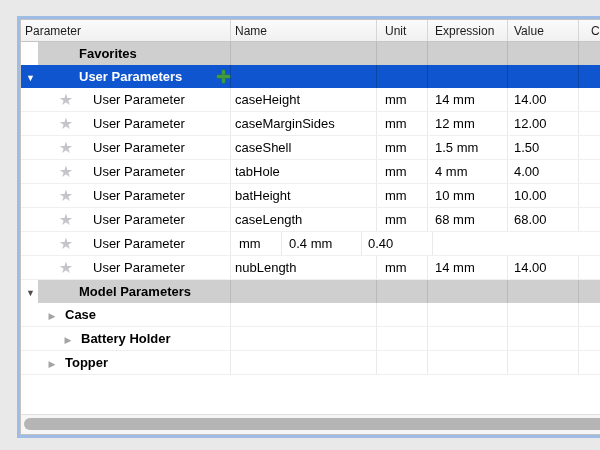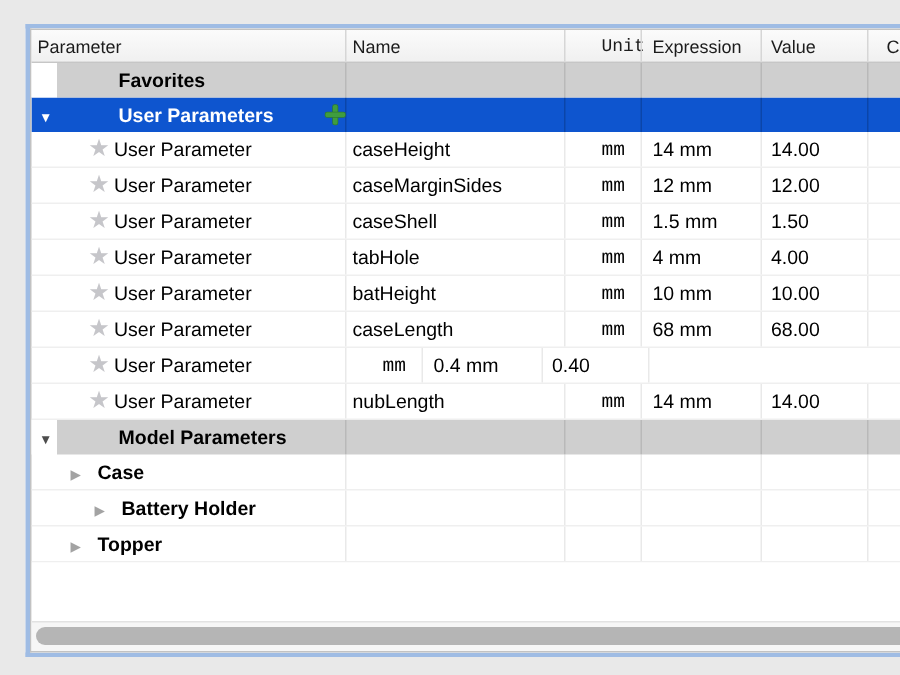--- a/index.html
+++ b/index.html
@@ -33,42 +33,42 @@
     border-bottom:1px solid #c6c6c6;
     font-size:12px;color:#1c1c1c;
     align-items:center;
   }
   .hcell{box-sizing:border-box;height:100%;display:flex;align-items:center;}
   .hcell + .hcell{border-left:1px solid #d6d6d6;}
 
   
   .c0{width:209px;flex:0 0 209px;padding-left:4px;}
   .c1{width:146px;flex:0 0 146px;padding-left:4px;}
-  .c2{width:51px;flex:0 0 51px;padding-left:24px;font-family:Liberation Mono, monospace;}
+  .c2{width:51px;flex:0 0 51px;padding-left:8px;}
   .c3{width:80px;flex:0 0 80px;padding-left:7px;}
   .c4{width:71px;flex:0 0 71px;padding-left:6px;}
   .c5{flex:1 1 auto;padding-left:12px;}
   .cell{box-sizing:border-box;height:100%;display:flex;align-items:center;overflow:hidden;white-space:nowrap;}
 
   
   #rows{flex:0 0 auto;}
   .row{display:flex;height:23px;font-size:13px;color:#000;align-items:stretch;}
 
   .row.data .cell + .cell{border-left:1px solid #e9e9e9;}
   .row.data{border-bottom:1px solid #efefef;}
   .row.sub .cell + .cell{border-left:1px solid #e9e9e9;}
-  .row.sub{border-bottom:1px solid #efefef;}
+  .row.sub{border-bottom:1px solid #efefef;text-align:center;}
 
   .star{
     flex:0 0 auto;width:20px;margin-left:31px;
     display:flex;align-items:center;justify-content:center;
     color:#c6c6ca;font-size:16px;line-height:1;
   }
   .star::before{content:"★";}
-  .dlabel{text-align:right;}
+  .dlabel{margin-left:17px;text-align:right;}
 
   
   .row.group{background:#fff;}
   .row.group .lcell{
     flex:0 0 17px;width:17px;display:flex;align-items:center;justify-content:flex-end;
     background:#fff;
   }
   .row.group .band{
     flex:1 1 auto;background:#cfcfcf;display:flex;align-items:center;position:relative;padding-left:31px;
   }

